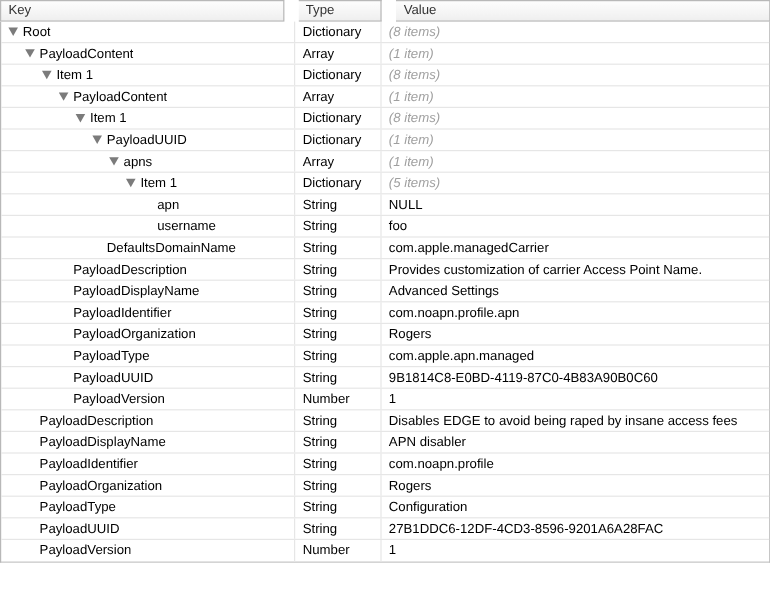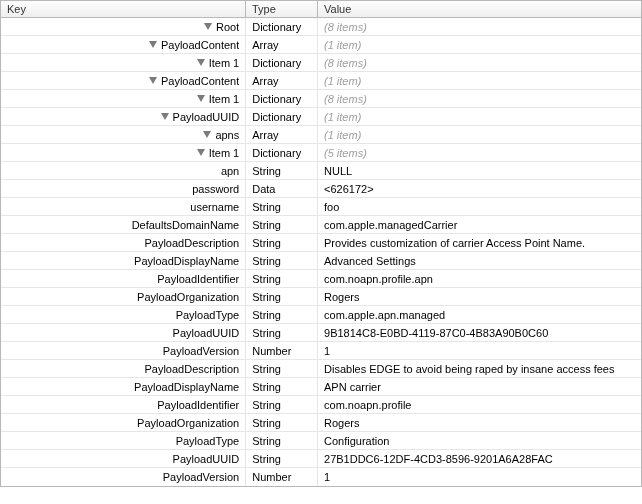--- a/index.html
+++ b/index.html
@@ -5,21 +5,21 @@
   * { box-sizing: border-box; }
   body {
     margin: 0;
     font-family: "Lucida Grande", "Helvetica Neue", Arial, sans-serif;
     font-size: 11px;
     background: #fff;
     color: #000;
     width: 642px;
   }
   .table { width: 642px; border-collapse: collapse; }
-  .header-row { display: flex; }
+  .header-row { display: flex; gap: 12px; }
   .header-cell {
     background: linear-gradient(#fdfdfd, #efefef);
     border: 1px solid #b8b8b8;
     border-left: none;
     height: 18px;
     line-height: 16px;
     padding: 0 6px;
     font-size: 11px;
     color: #333;
   }
@@ -35,21 +35,21 @@
     border-bottom: 1px solid #e6e6e6;
   }
   .row:last-child { border-bottom:none;}
   .cell {
     padding: 0 6px;
     overflow: hidden;
     white-space: nowrap;
     text-overflow: ellipsis;
     font-size: 11px;
   }
-  .cell.col-key { border-right: 1px solid #e6e6e6; display:flex; align-items:center;justify-content:flex-end;}
+  .cell.col-key { border-right: 1px solid #e6e6e6; display:flex; align-items:center;}
   .cell.col-type { border-right: 1px solid #e6e6e6; }
   .placeholder { color: #9f9f9f; font-style: italic; }
   .tri {
     display:inline-block;
     width:0;height:0;
     border-left:4px solid transparent;
     border-right:4px solid transparent;
     border-top:7px solid #7b7b7b;
     margin-right:4px;
     flex-shrink:0;
@@ -145,29 +145,20 @@
           <span class="indent" style="width: 12px;"></span>
           <span class="keytext">apn</span>
         </div>
         <div class="cell col-type">String</div>
         <div class="cell col-value">NULL</div>
       </div>
       <div class="row">
         <div class="cell col-key">
           <span class="indent" style="width: 112px;"></span>
           <span class="indent" style="width: 12px;"></span>
-          <span class="keytext">password</span>
-        </div>
-        <div class="cell col-type">Data</div>
-        <div class="cell col-value">&lt;626172&gt;</div>
-      </div>
-      <div class="row">
-        <div class="cell col-key">
-          <span class="indent" style="width: 112px;"></span>
-          <span class="indent" style="width: 12px;"></span>
           <span class="keytext">username</span>
         </div>
         <div class="cell col-type">String</div>
         <div class="cell col-value">foo</div>
       </div>
       <div class="row">
         <div class="cell col-key">
           <span class="indent" style="width: 70px;"></span>
           <span class="indent" style="width: 12px;"></span>
           <span class="keytext">DefaultsDomainName</span>
@@ -247,21 +238,21 @@
         <div class="cell col-type">String</div>
         <div class="cell col-value">Disables EDGE to avoid being raped by insane access fees</div>
       </div>
       <div class="row">
         <div class="cell col-key">
           <span class="indent" style="width: 14px;"></span>
           <span class="indent" style="width: 12px;"></span>
           <span class="keytext">PayloadDisplayName</span>
         </div>
         <div class="cell col-type">String</div>
-        <div class="cell col-value">APN carrier</div>
+        <div class="cell col-value">APN disabler</div>
       </div>
       <div class="row">
         <div class="cell col-key">
           <span class="indent" style="width: 14px;"></span>
           <span class="indent" style="width: 12px;"></span>
           <span class="keytext">PayloadIdentifier</span>
         </div>
         <div class="cell col-type">String</div>
         <div class="cell col-value">com.noapn.profile</div>
       </div>

